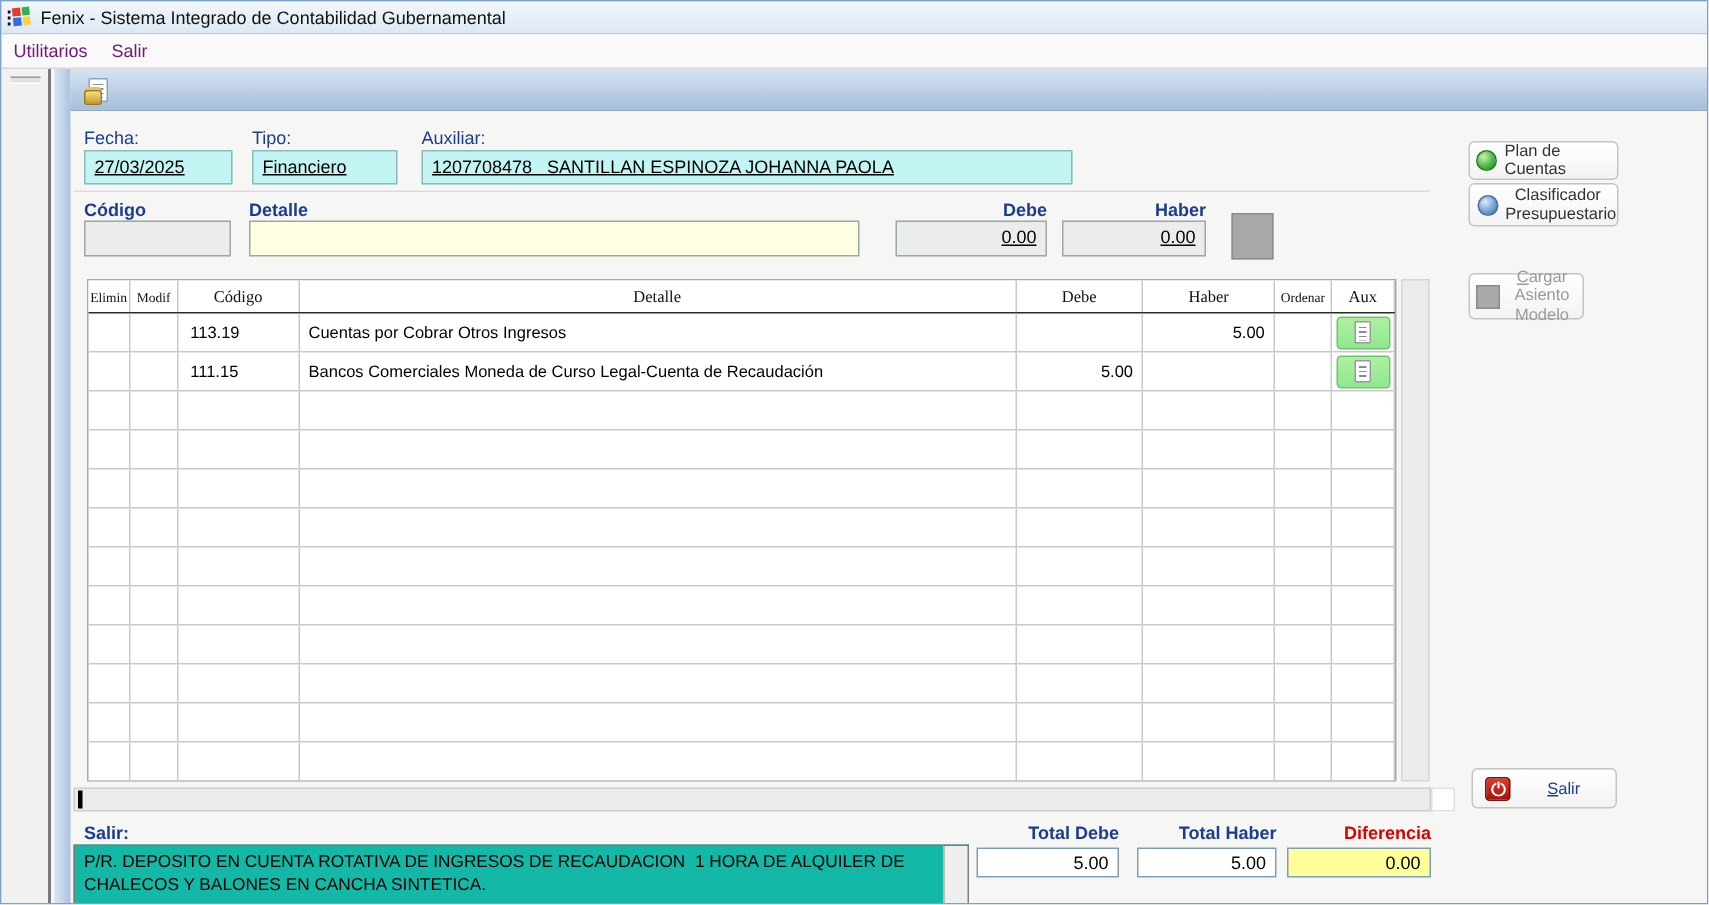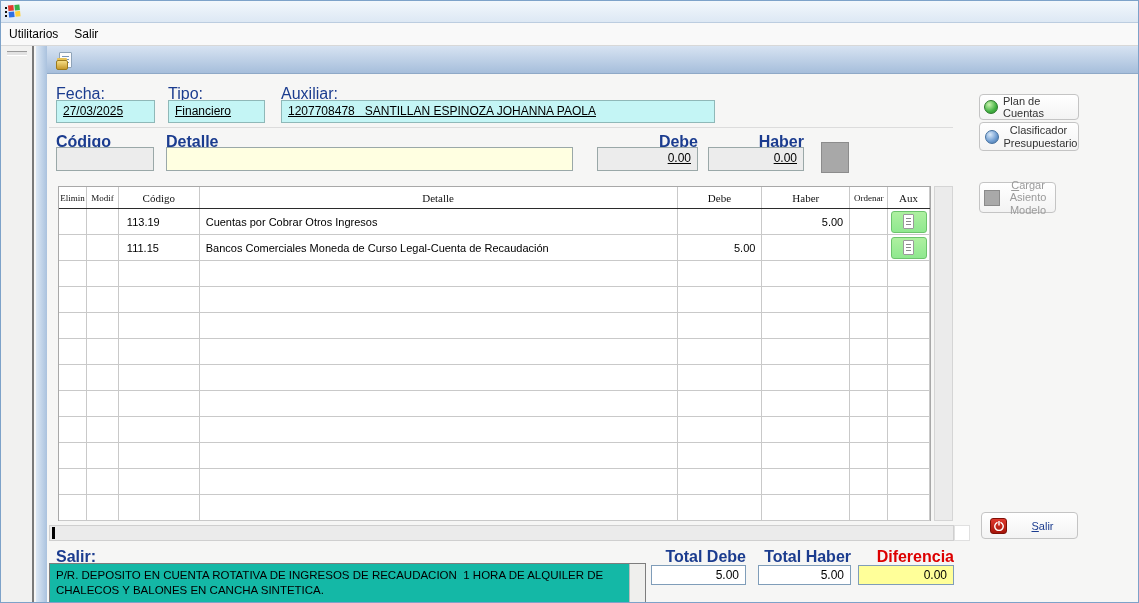--- a/index.html
+++ b/index.html
@@ -10,21 +10,21 @@
   
   .titlebar { position:absolute; left:0; top:0; width:1139px; height:22px;
     background:linear-gradient(#f2f7fc,#dde8f4); border-bottom:1px solid #bccde0;
     display:flex; align-items:center; }
   .titlebar .app-icon { width:16px; height:15px; margin:0 6px 0 4px; }
   .title-text { font-size:12px; color:#111; }
 
   
   .menubar { position:absolute; left:0; top:22px; width:1139px; height:23px; background:#f9f9f9;
     border-bottom:1px solid #d8d8d8; display:flex; align-items:center; }
-  .menu-item { padding:3px 8px; color:#000000; cursor:default; }
+  .menu-item { padding:3px 8px; color:#701a75; cursor:default; }
 
   
   .left-panel { position:absolute; left:0; top:45px; width:33px; height:558px; background:#f1f1f0;
     border-right:2px solid #7a7a7a; }
   .grabber { position:absolute; left:6px; top:5px; width:20px; height:5px;
     border-top:1px solid #9a9a9a; border-bottom:1px solid #fff; background:#e2e2e2; }
   .blue-strip { position:absolute; left:35px; top:45px; width:11px; height:558px;
     background:linear-gradient(to right,#dce8f5,#aac2de); }
 
   
@@ -38,21 +38,21 @@
   .tb-doc::after { content:""; position:absolute; left:-4px; bottom:-3px; width:10px; height:8px; border-radius:2px;
     background:linear-gradient(#f6dd85,#c79a2c); border:1px solid #9c7a1d;
     box-shadow:0 -3px 0 -1px #e7c255; }
 
   
   .field { position:absolute; border:1px solid #9aa8a8; background:#fff; padding:3px 6px 0 6px; font-size:12px;text-decoration:underline; }
   .cyan  { background:#c4f5f5; border-color:#8fb8b8; }
   .gray  { background:#ececec; }
   .yellow{ background:#ffffe1; }
   .right { text-align:right; padding-right:6px; }
-  .lbl   { position:absolute; color:#1b3c8f; font-size:16px; }
+  .lbl   { position:absolute; color:#1b3c8f; font-size:12px; }
   .lbl.b { font-weight:bold; }
 
   .sep-line { position:absolute; left:48px; top:126px; width:904px; height:1px; background:#dcdcdc; }
 
   .mini-gray-btn { position:absolute; left:820px; top:141px; width:28px; height:31px;
     background:#a8a8a8; border:1px solid #8c8c8c; cursor:pointer; }
 
   
   .grid { position:absolute; left:57px; top:185px; width:873px; height:335px; background:#fff;
     border:1px solid #a8a8a8; font-size:11px; }
@@ -110,20 +110,21 @@
       <rect x="0" y="3" width="2" height="2" fill="#111"></rect>
       <rect x="0" y="7" width="2" height="2" fill="#111"></rect>
       <rect x="0" y="11" width="2" height="2" fill="#111"></rect>
       <g transform="rotate(-6 9 7)">
         <rect x="3.5" y="1" width="5.5" height="5.5" fill="#e4392e"></rect>
         <rect x="10" y="1" width="5" height="5.5" fill="#36b14a"></rect>
         <rect x="3.5" y="7.5" width="5.5" height="5.5" fill="#2e6fe4"></rect>
         <rect x="10" y="7.5" width="5" height="5.5" fill="#ffd23e"></rect>
       </g>
     </svg>
+    <span class="title-text">Fenix - Sistema Integrado de Contabilidad Gubernamental</span>
   </div>
 
   <div class="menubar">
     <span class="menu-item">Utilitarios</span>
     <span class="menu-item">Salir</span>
   </div>
 
   <div class="left-panel">
     <div class="grabber"></div>
   </div>

